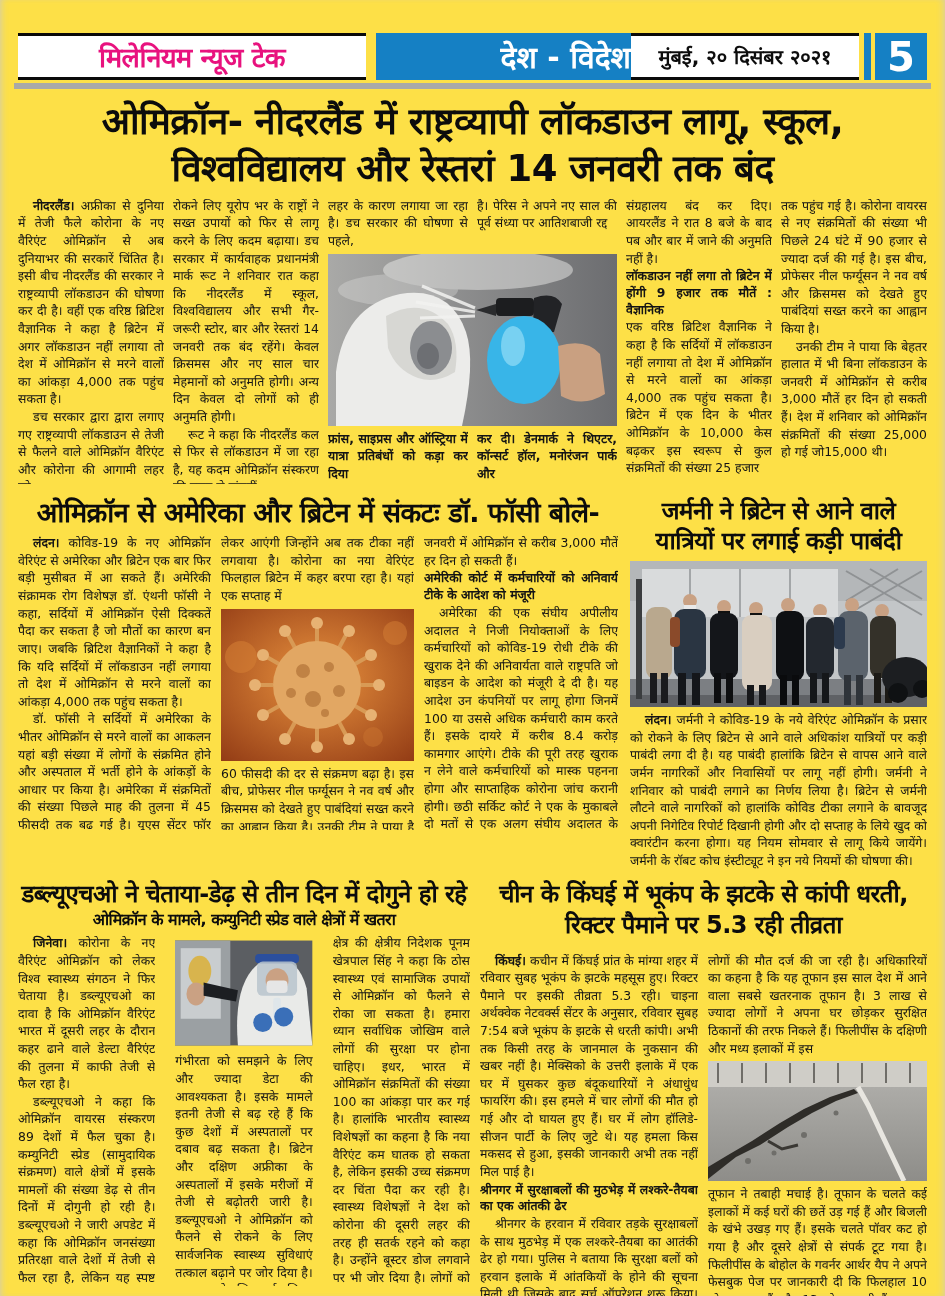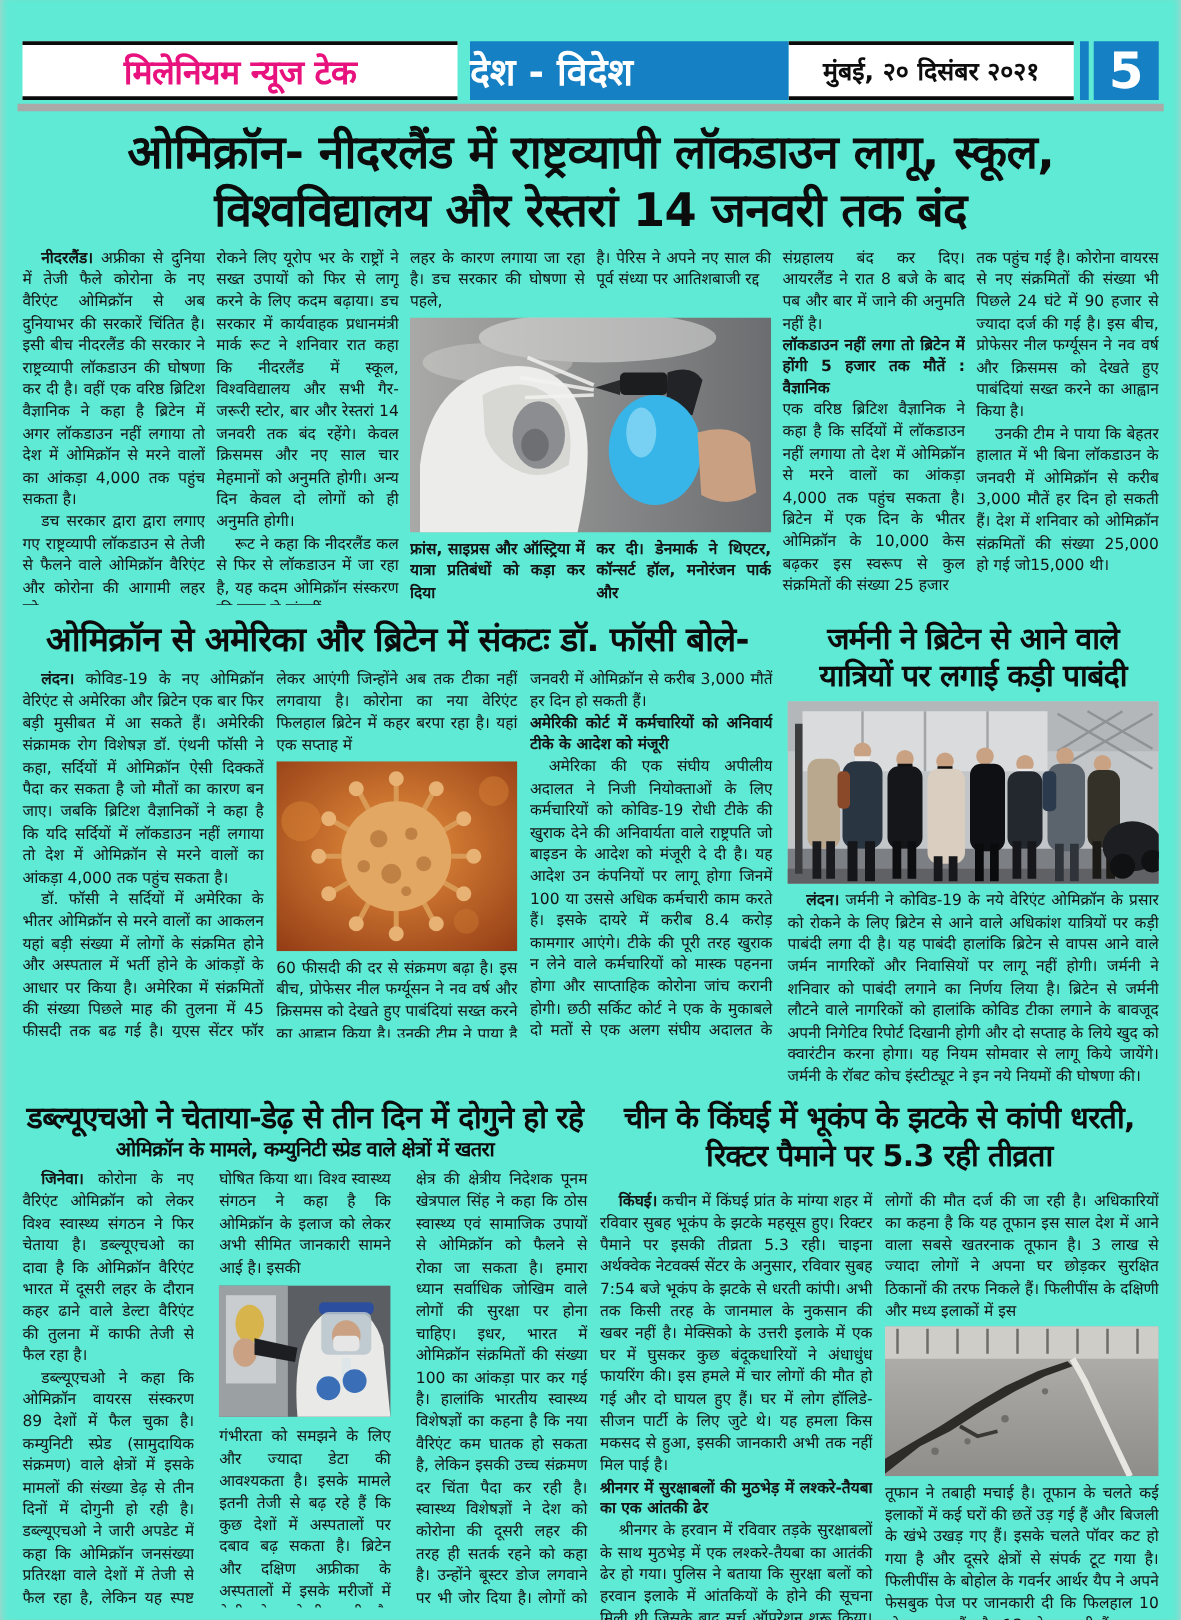--- a/index.html
+++ b/index.html
@@ -1,24 +1,24 @@
 <!DOCTYPE html>
 <html lang="hi"><head>
 <meta charset="utf-8">
 <style>
   html,body{margin:0;padding:0;background:#e9e9e7;}
-  .page{position:relative;width:945px;height:1296px;margin:0 auto;background:#5eead4;
+  .page{position:relative;width:945px;height:1296px;margin:0 auto;background:#fde047;
         font-family:"DejaVu Sans",sans-serif;color:#141414;overflow:hidden;
         box-shadow:inset 6px 0 8px -6px #c9c9c7, inset -6px 0 8px -6px #c9c9c7;}
   
   .hdr{display:flex;align-items:stretch;height:47px;margin:33px 18px 0 18px;}
   .masthead{width:348px;border-top:3px solid #0a0a0a;border-bottom:3px solid #0a0a0a;
             display:flex;align-items:center;justify-content:center;background:#fff;}
   .masthead span{font-size:27px;font-weight:700;color:#e8127e;letter-spacing:-0.5px;}
-  .section-band{flex:1;margin-left:10px;display:flex;align-items:center;justify-content:flex-start;}
+  .section-band{flex:1;margin-left:10px;display:flex;align-items:center;justify-content:flex-end;}
   .section-band span{font-size:30px;font-weight:700;color:#ffffff;}
   .datebox{width:228px;border-top:3px solid #0a0a0a;border-bottom:3px solid #0a0a0a;
            display:flex;align-items:center;justify-content:center;background:#fff;}
   .datebox span{font-size:20px;font-weight:700;color:#0d0d0d;}
   .blue-divider{width:7px;margin-left:5px;}
   .pagenum{width:52px;margin-left:4px;display:flex;align-items:center;justify-content:center;}
   .pagenum span{font-size:40px;font-weight:700;color:#ffffff;}
   .hdr-shadow{height:6px;background:#a9a9a7;margin:3px 14px 0 14px;}
   
   .hl{font-weight:700;color:#0c0c0c;text-align:center;}
@@ -115,21 +115,21 @@
           <div class="col" style="width:140px;">
               <p class="capline">फ्रांस, साइप्रस और ऑस्ट्रिया में यात्रा प्रतिबंधों को कड़ा कर दिया</p>
             </div>
           <div class="col" style="width:140px;">
               <p class="capline">कर दी। डेनमार्क ने थिएटर, कॉन्सर्ट हॉल, मनोरंजन पार्क और</p>
             </div>
         </div>
       </div>
       <div class="col" style="width:146px;">
         <p class="cont">संग्रहालय बंद कर दिए। आयरलैंड ने रात 8 बजे के बाद पब और बार में जाने की अनुमति नहीं है।</p>
-        <p class="subhead">लॉकडाउन नहीं लगा तो ब्रिटेन में होंगी 5 हजार तक मौतें : वैज्ञानिक</p>
+        <p class="subhead">लॉकडाउन नहीं लगा तो ब्रिटेन में होंगी 9 हजार तक मौतें : वैज्ञानिक</p>
         <p class="cont">एक वरिष्ठ ब्रिटिश वैज्ञानिक ने कहा है कि सर्दियों में लॉकडाउन नहीं लगाया तो देश में ओमिक्रॉन से मरने वालों का आंकड़ा 4,000 तक पहुंच सकता है। ब्रिटेन में एक दिन के भीतर ओमिक्रॉन के 10,000 केस बढ़कर इस स्वरूप से कुल संक्रमितों की संख्या 25 हजार</p>
       </div>
       <div class="col" style="width:146px;">
         <p class="cont">तक पहुंच गई है। कोरोना वायरस से नए संक्रमितों की संख्या भी पिछले 24 घंटे में 90 हजार से ज्यादा दर्ज की गई है। इस बीच, प्रोफेसर नील फर्ग्यूसन ने नव वर्ष और क्रिसमस को देखते हुए पाबंदियां सख्त करने का आह्वान किया है।</p>
         <p>उनकी टीम ने पाया कि बेहतर हालात में भी बिना लॉकडाउन के जनवरी में ओमिक्रॉन से करीब 3,000 मौतें हर दिन हो सकती हैं। देश में शनिवार को ओमिक्रॉन संक्रमितों की संख्या 25,000 हो गई जो15,000 थी।</p>
       </div>
     </div>
   </section>
 
   <div class="band" style="gap:12px;">
@@ -286,21 +286,20 @@
       <h2 class="hl sm-hl">
         <span class="ln fit">डब्ल्यूएचओ ने चेताया-डेढ़ से तीन दिन में दोगुने हो रहे</span>
         <span class="ln fit" style="font-size: 16px;">ओमिक्रॉन के मामले, कम्युनिटी स्प्रेड वाले क्षेत्रों में खतरा</span>
       </h2>
       <div style="display:flex;gap:20px;height:352px;overflow:hidden;">
         <div class="col" style="width:144px;">
           <p><b class="dl">जिनेवा।</b> <span>कोरोना के नए वैरिएंट ओमिक्रॉन को लेकर विश्व स्वास्थ्य संगठन ने फिर चेताया है। डब्ल्यूएचओ का दावा है कि ओमिक्रॉन वैरिएंट भारत में दूसरी लहर के दौरान कहर ढाने वाले डेल्टा वैरिएंट की तुलना में काफी तेजी से फैल रहा है।</span></p>
           <p>डब्ल्यूएचओ ने कहा कि ओमिक्रॉन वायरस संस्करण 89 देशों में फैल चुका है। कम्युनिटी स्प्रेड (सामुदायिक संक्रमण) वाले क्षेत्रों में इसके मामलों की संख्या डेढ़ से तीन दिनों में दोगुनी हो रही है। डब्ल्यूएचओ ने जारी अपडेट में कहा कि ओमिक्रॉन जनसंख्या प्रतिरक्षा वाले देशों में तेजी से फैल रहा है, लेकिन यह स्पष्ट नहीं है कि ऐसा वायरस की प्रतिरक्षा से बचने की क्षमता के कारण हो रहा है। एजेंसी ने कोरोना का यह नया वैरिएंट पहली बार सामने आने के तत्काल बाद 26 नबंबर को इसे वैरिएंट आफ कंसर्न</p>
         </div>
         <div class="col" style="width:144px;">
-          <p class="cont">घोषित किया था। विश्व स्वास्थ्य संगठन ने कहा है कि ओमिक्रॉन के इलाज को लेकर अभी सीमित जानकारी सामने आई है। इसकी</p>
 
           <svg class="photo" viewBox="0 0 144 110" style="height:110px;" role="img">
             <rect width="144" height="110" fill="#5b5e62"></rect>
             <rect width="58" height="110" fill="#9ba0a3"></rect>
             <rect x="6" y="8" width="42" height="74" fill="#c9cdcf"></rect>
             <ellipse cx="26" cy="32" rx="12" ry="16" fill="#d9b13e" opacity="0.9"></ellipse>
             <ellipse cx="22" cy="56" rx="10" ry="12" fill="#caa183"></ellipse>
             <path d="M30 44 L66 52 L64 64 L30 58 Z" fill="#1c1e22"></path>
             <path d="M66 110 Q60 38 94 20 Q128 12 138 50 L144 110 Z" fill="#e9eae8"></path>
             <rect x="84" y="14" width="46" height="10" rx="4" fill="#2b4f9e"></rect>

